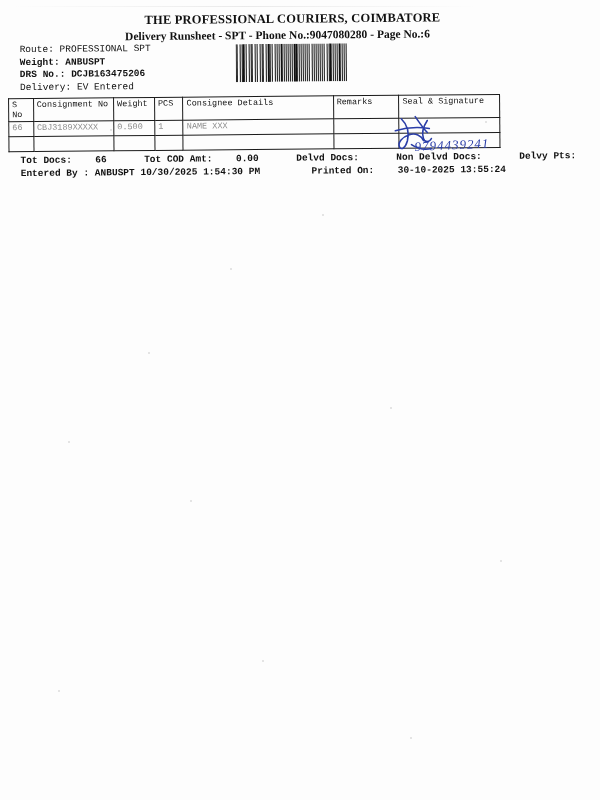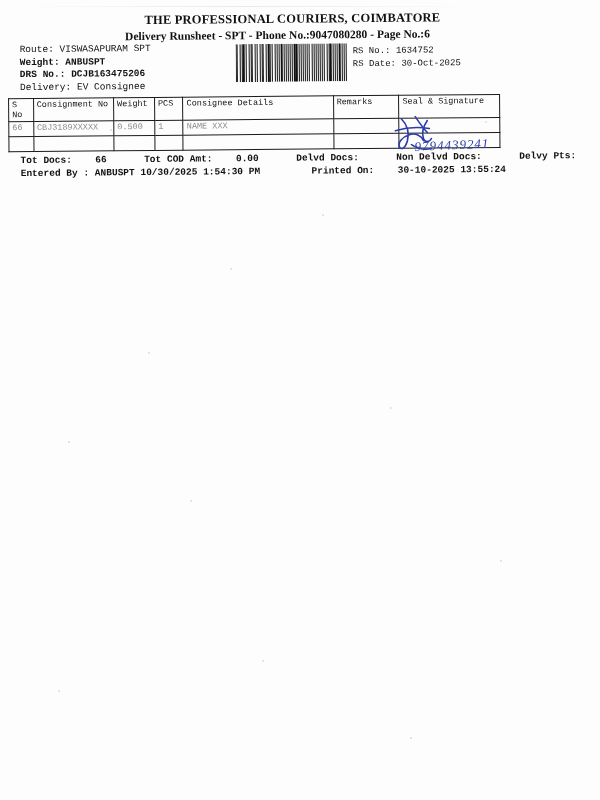--- a/index.html
+++ b/index.html
@@ -198,33 +198,33 @@
 
     <div class="company-title">THE PROFESSIONAL COURIERS, COIMBATORE</div>
 
     <div class="subtitle">Delivery Runsheet - SPT - Phone No.:9047080280 - Page No.:6</div>
 
     <div class="header-grid">
 
       <div class="left-col">
         <div>
           <span class="lbl">Route:</span>
-          <span>VISWASAPURAM SPT</span>
+          <span>PROFESSIONAL SPT</span>
         </div>
         <div>
           <span class="bold">Weight:</span>
           <span class="bold">ANBUSPT</span>
         </div>
         <div>
           <span class="bold">DRS No.:</span>
           <span class="bold">DCJB163475206</span>
         </div>
         <div>
           <span>Delivery:</span>
-          <span>EV Consignee</span>
+          <span>EV Entered</span>
         </div>
       </div>
 
       <div class="barcode" id="barcode">
           <i style="width:1px"></i>
           <i style="width:1px;background:transparent"></i>
           <i style="width:2px"></i>
           <i style="width:2px;background:transparent"></i>
           <i style="width:1px"></i>
           <i style="width:3px;background:transparent"></i>
@@ -321,30 +321,20 @@
           <i style="width:3px"></i>
           <i style="width:1px;background:transparent"></i>
           <i style="width:1px"></i>
           <i style="width:2px;background:transparent"></i>
           <i style="width:1px"></i>
           <i style="width:3px;background:transparent"></i>
           <i style="width:2px"></i>
           <i style="width:1px;background:transparent"></i>
         </div>
 
-      <div class="right-col">
-        <div>
-          <span>RS No.:</span>
-          <span>1634752</span>
-        </div>
-        <div>
-          <span>RS Date:</span>
-          <span>30-Oct-2025</span>
-        </div>
-      </div>
 
     </div>
 
     <table class="runsheet">
       <thead>
         <tr>
           <th class="col-sno">S No</th>
           <th class="col-cn">Consignment No</th>
           <th class="col-weight">Weight</th>
           <th class="col-pcs">PCS</th>

